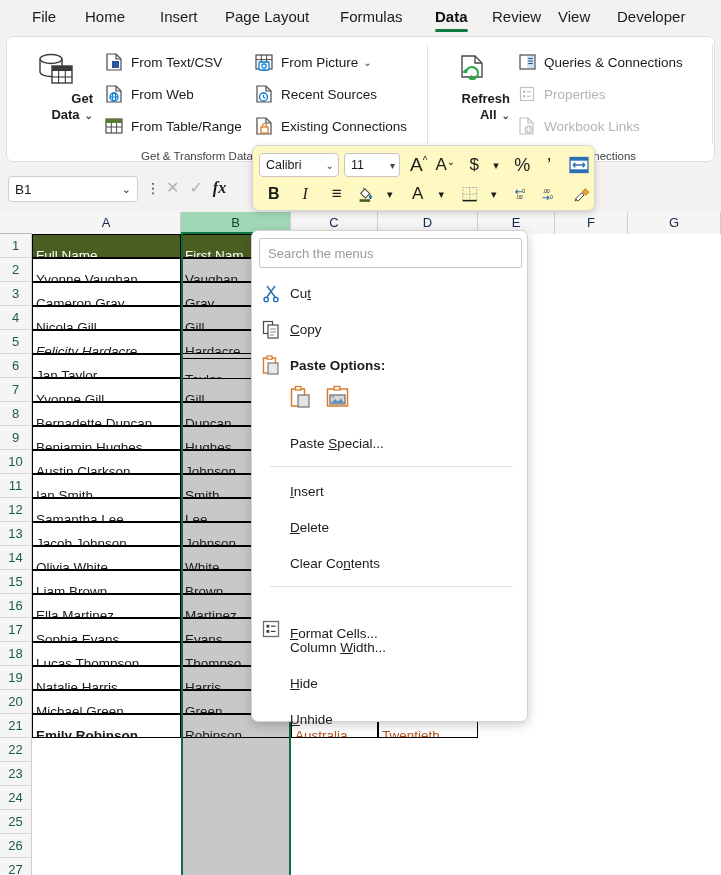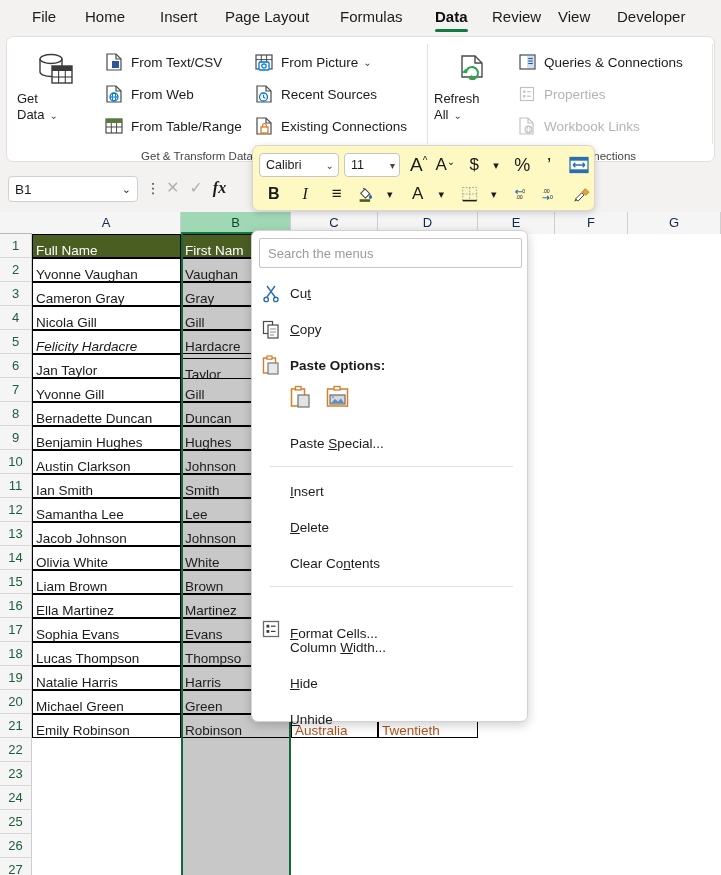--- a/index.html
+++ b/index.html
@@ -41,23 +41,24 @@
   }
   .rgroup { position: absolute; top: 0; height: 126px; }
   .rgroup .glabel {
     position: absolute; bottom: 1px; width: 100%; text-align: center;
     font-size: 11.5px; color: #444; white-space: nowrap;
   }
   .vsep { position: absolute; top: 7px; width: 1px; height: 100px; background: #e6e4e2; }
 
   
   .bigbtn {
-    position: absolute; width: 76px; text-align: left;
+    position: absolute; width: 76px; text-align: right;
     font-size: 13px; color: #1b1b1b; line-height: 16px;
     cursor: default;
+    font-weight: bold;
   }
   .bigbtn .bicon { height: 42px; display: flex; align-items: center; justify-content: center; }
 
   
   .smallbtn {
     position: absolute; height: 26px; display: flex; align-items: center;
     font-size: 13.5px; color: #1b1b1b; white-space: nowrap; cursor: default;
   }
   .smallbtn.disabled { color: #b6b3b0; }
   .smallbtn .sicon { width: 22px; height: 20px; margin-right: 6px; flex: 0 0 22px;
@@ -97,21 +98,21 @@
   }
   .rowhdr { position: absolute; left: 0; top: 22px; width: 32px; background: #f5f5f5; }
   .rowcell {
     position: absolute; left: 0; width: 32px; height: 24px; line-height: 23px;
     text-align: center; font-size: 13px; color: #1e5c3a;
     background: #f5f5f5; border-bottom: 1px solid #d6d6d6; border-right: 1px solid #cfcfcf;
   }
   .cells { position: absolute; left: 32px; top: 22px; right: 0; bottom: 0; }
   .cell {
     position: absolute; height: 24px; line-height: 23px;
-    font-size: 13.5px; color: #1b1b1b; padding: 4px 3px;
+    font-size: 13.5px; color: #1b1b1b; padding: 9px 3px;
     white-space: nowrap; overflow: hidden;
   }
   .cell.hdrband { background: #4a5e22; color: #ffffff; }
   .cell.selband { background: #c8c8c8; }
   .cell.bordered { border: 1px solid #000; }
   .cell.orange { color: #b4501a; }
   .selcolstripe { position: absolute; background: #c8c8c8; }
   .colselborder { position: absolute; border-left: 2px solid #0f6b3d; border-right: 2px solid #0f6b3d; }
 
   
@@ -429,21 +430,21 @@
         <div class="cell bordered" style="left: 0px; top: 360px; width: 149px;">Ella Martinez</div>
         <div class="cell selband bordered" style="left: 149px; top: 360px; width: 110px;">Martinez</div>
         <div class="cell bordered" style="left: 0px; top: 384px; width: 149px;">Sophia Evans</div>
         <div class="cell selband bordered" style="left: 149px; top: 384px; width: 110px;">Evans</div>
         <div class="cell bordered" style="left: 0px; top: 408px; width: 149px;">Lucas Thompson</div>
         <div class="cell selband bordered" style="left: 149px; top: 408px; width: 110px;">Thompso</div>
         <div class="cell bordered" style="left: 0px; top: 432px; width: 149px;">Natalie Harris</div>
         <div class="cell selband bordered" style="left: 149px; top: 432px; width: 110px;">Harris</div>
         <div class="cell bordered" style="left: 0px; top: 456px; width: 149px;">Michael Green</div>
         <div class="cell selband bordered" style="left: 149px; top: 456px; width: 110px;">Green</div>
-        <div class="cell bordered" style="left: 0px; top: 480px; width: 149px;">Emily Robinson</div>
+        <div class="cell bordered" style="left: 0px; top: 480px; width: 149px; font-weight: bold;">Emily Robinson</div>
         <div class="cell selband bordered" style="left: 149px; top: 480px; width: 110px;">Robinson</div>
         <div class="cell bordered orange" style="left: 259px; top: 480px; width: 87px;">Australia</div>
         <div class="cell bordered orange" style="left: 346px; top: 480px; width: 100px;">Twentieth</div>
         <div class="colselborder" style="left: 149px; top: 0px; width: 110px; height: 648px;"></div>
       </div>
   </div>
 
   <div class="minibar">
     <div class="mrow r1">
       <div class="msel" style="width:80px;">

